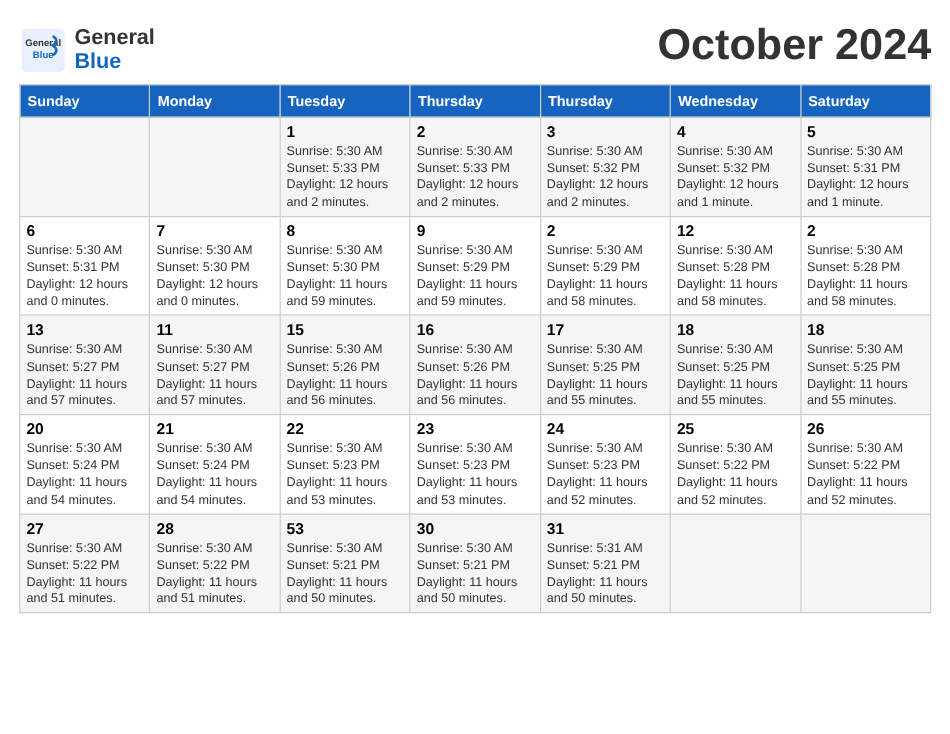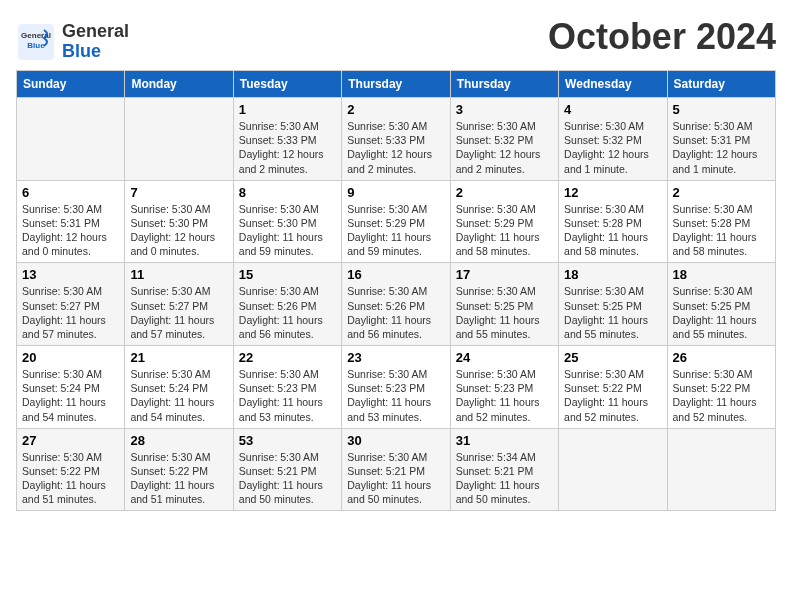--- a/index.html
+++ b/index.html
@@ -339,21 +339,21 @@
         </td>
         <td>
           <span class="day-number">30</span>
           <div class="day-info" style="white-space: pre-line;">Sunrise: 5:30 AM
 Sunset: 5:21 PM
 Daylight: 11 hours
 and 50 minutes.</div>
         </td>
         <td>
           <span class="day-number">31</span>
-          <div class="day-info" style="white-space: pre-line;">Sunrise: 5:34 AM
+          <div class="day-info" style="white-space: pre-line;">Sunrise: 5:31 AM
 Sunset: 5:21 PM
 Daylight: 11 hours
 and 50 minutes.</div>
         </td>
         <td class="empty-cell"></td>
         <td class="empty-cell"></td>
       </tr>
     </tbody>
 </table>
 

